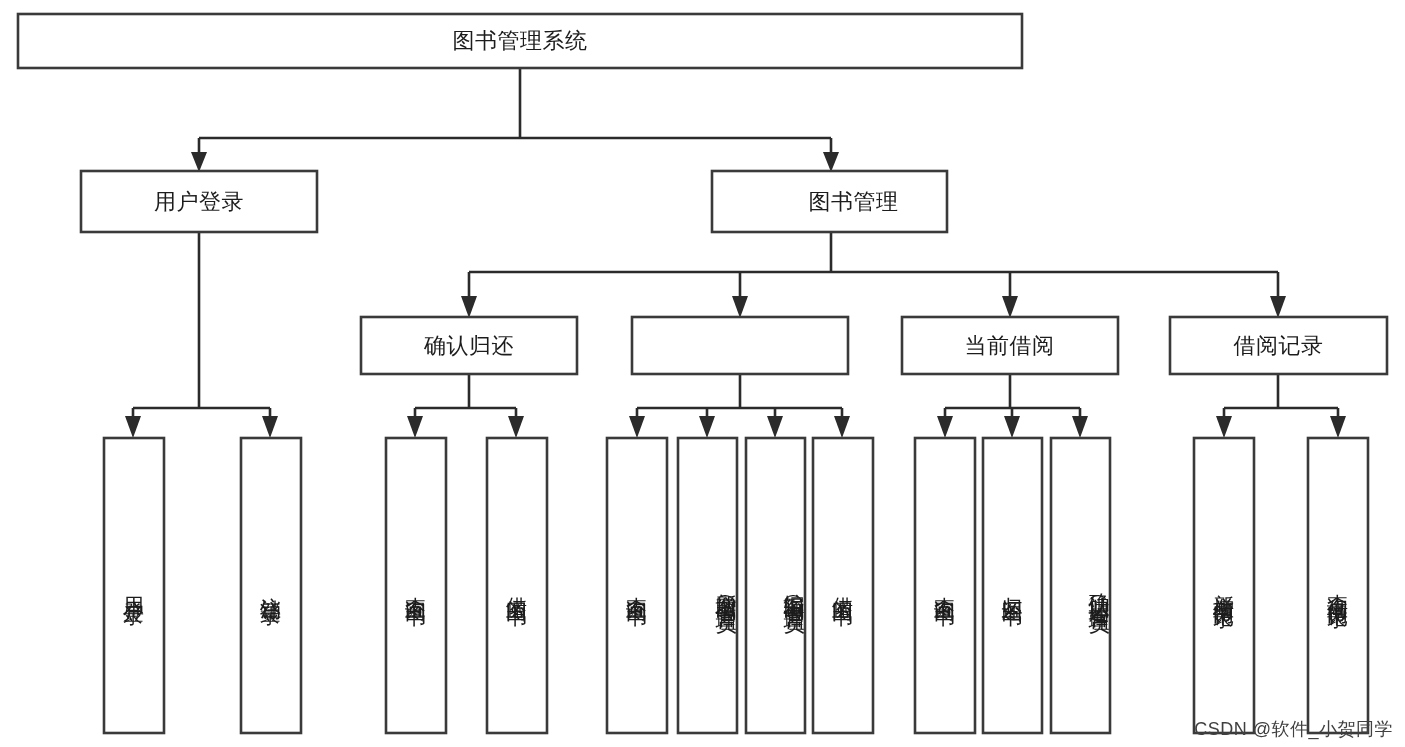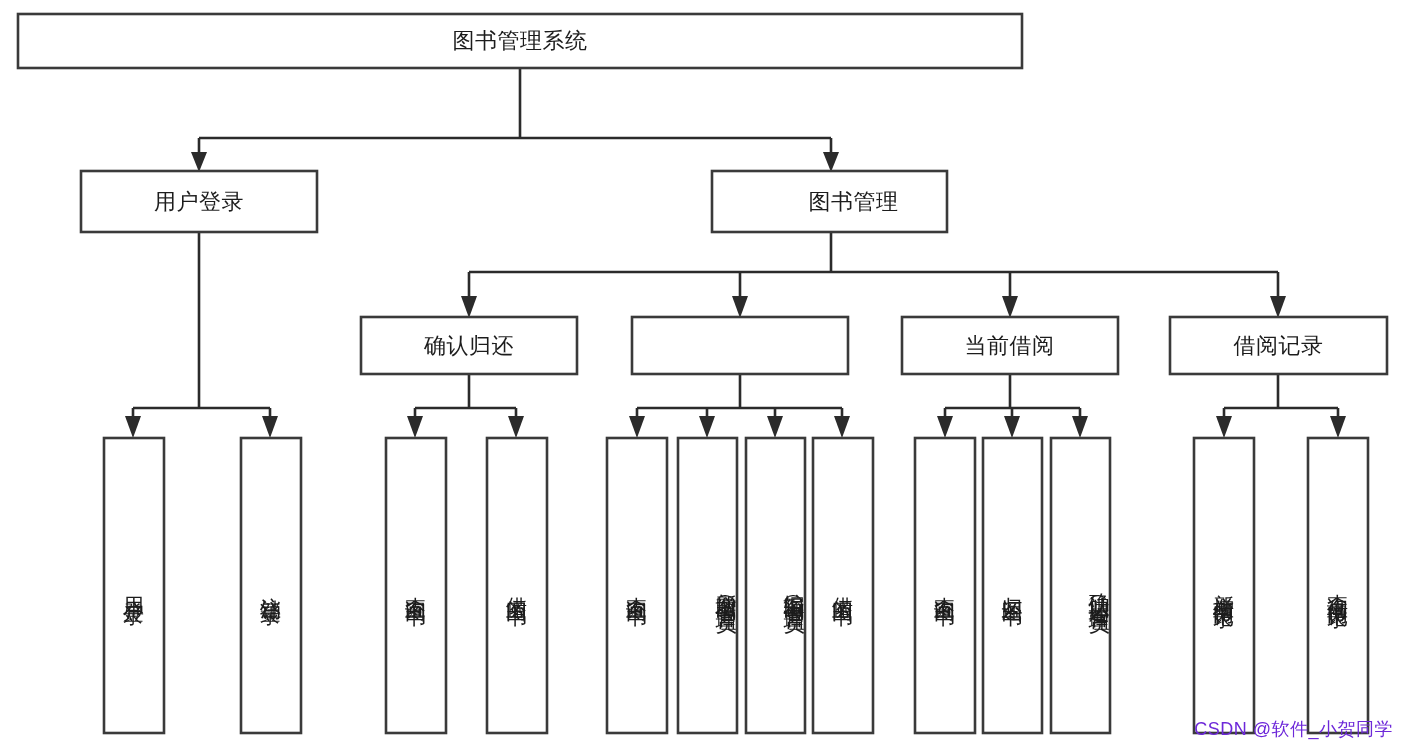--- a/index.html
+++ b/index.html
@@ -70,21 +70,21 @@
     text-orientation: upright;
     letter-spacing: 3px;
     line-height: 1;
     pointer-events: none;
   }
   .watermark {
     position: absolute;
     right: 12px;
     bottom: 6px;
     font-size: 18px;
-    color: #6d28d9;
+    color: #404040;
     font-family: "Liberation Sans", "DejaVu Sans", sans-serif;
     letter-spacing: 0.5px;
     pointer-events: none;
   }
 </style>
 </head>
 <body>
 
 <div id="diagram-root">
 

